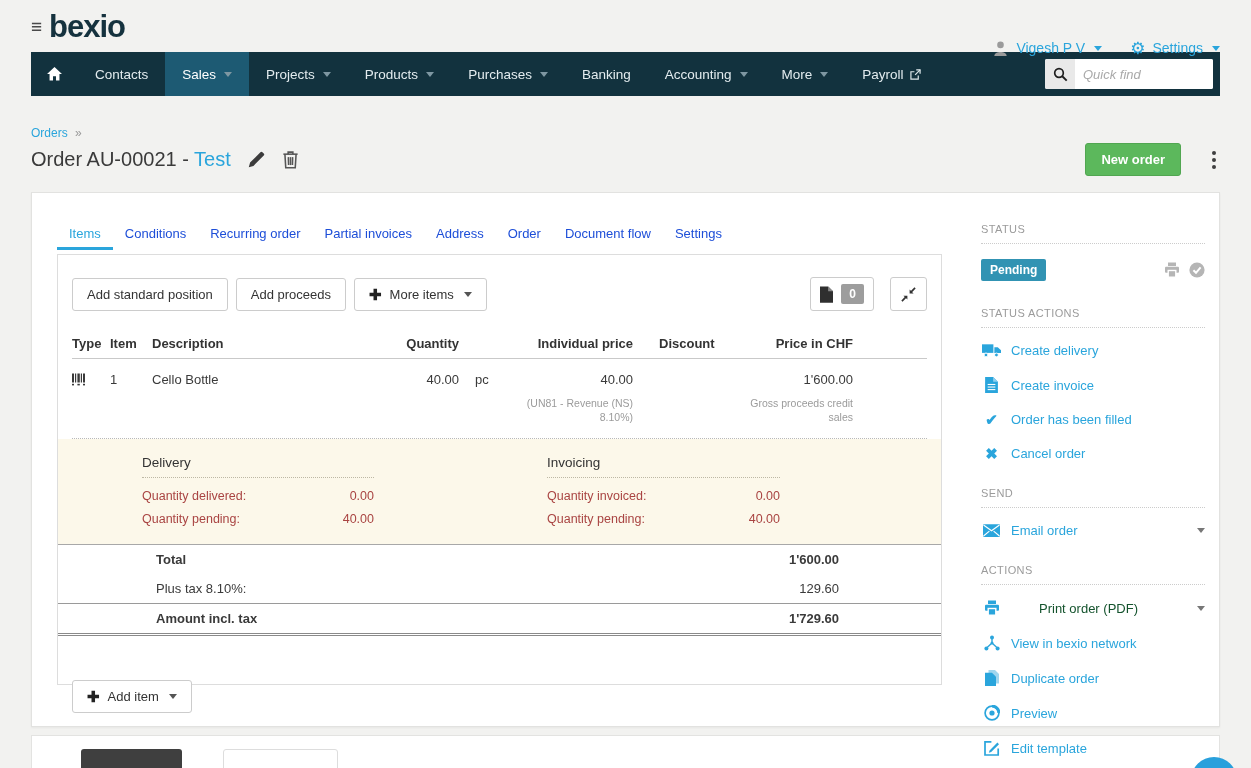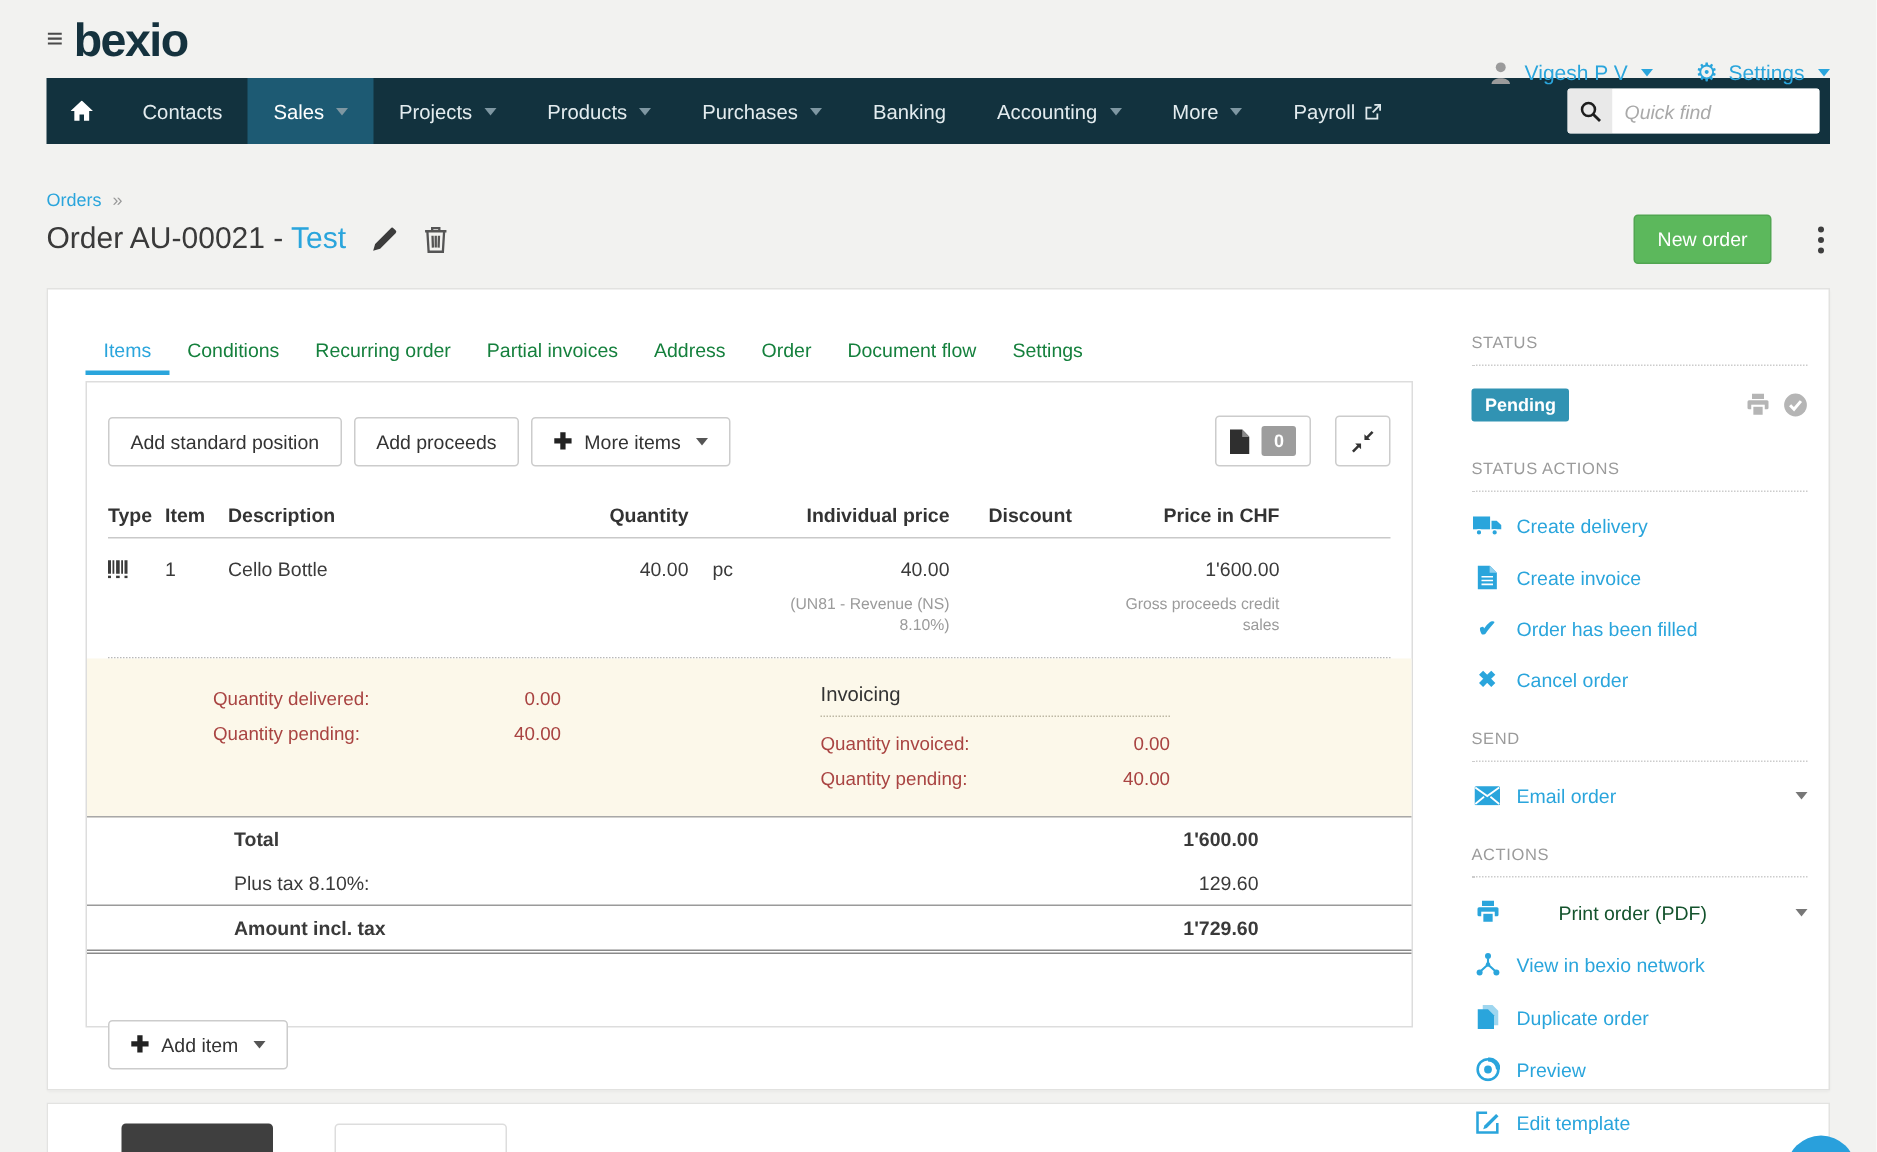--- a/index.html
+++ b/index.html
@@ -34,30 +34,30 @@
   
   .pagehead { margin:30px 31px 0; }
   .breadcrumb { font-size:12px; }
   .breadcrumb a { color:#2aa5dc; text-decoration:none; cursor:pointer; }
   .breadcrumb .sep { color:#999; margin-left:4px; }
   .titlerow { display:flex; align-items:center; margin-top:3px; }
   .page-title { font-size:20px; color:#3a3a3a; font-weight:normal; margin:0; }
   .page-title .suffix { color:#2aa5dc; }
   .title-icon { margin-left:16px; cursor:pointer; display:flex; align-items:center; }
   .btn-green { margin-left:auto; background:#5cb85c; color:#fff; border:1px solid #51a651; border-radius:3px;
-    font-size:13px; padding:8px 15px; cursor:pointer; font-family:inherit; }
+    font-size:13px; padding:8px 15px; cursor:pointer; font-family:inherit;font-weight:bold; }
   .kebab { margin-left:27px; display:flex; flex-direction:column; gap:3px; cursor:pointer; padding:4px; }
   .kebab i { width:4px; height:4px; border-radius:50%; background:#3f3f3f; }
   
   .card { margin:16px 31px 0; height:535px; background:#fff; border:1px solid #e2e2e0;
     box-shadow:0 1px 2px rgba(0,0,0,.05); display:flex; }
   .main { flex:1; padding:26px 39px 0 25px; min-width:0; }
   
   .tabs { display:flex; margin-bottom:4px; }
-  .tab { padding:7px 12px 6px; font-size:13px; color:#15803d; cursor:pointer; border-bottom:3px solid transparent; }
+  .tab { padding:7px 12px 6px; font-size:13px; color:#1d4ed8; cursor:pointer; border-bottom:3px solid transparent; }
   .tab.active { color:#2aa5dc; border-bottom-color:#2aa5dc; }
   
   .pane { border:1px solid #ddd; height:431px; padding:22px 14px 0; }
   .toolbar { display:flex; align-items:center; }
   .btn { background:#fff; border:1px solid #ccc; border-radius:3px; padding:8px 14px; font-size:13px;
     color:#333; cursor:pointer; font-family:inherit; display:flex; align-items:center; gap:8px; }
   .toolbar .btn + .btn { margin-left:8px; }
   .plus-glyph { font-weight:bold; font-size:15px; color:#222; line-height:1; }
   .btn .caret { border-top-color:#555; }
   .toolbar-right { margin-left:auto; display:flex; gap:8px; }
@@ -323,20 +323,21 @@
             <div>1'600.00</div>
             <div class="subnote">Gross proceeds credit sales</div>
           </div>
         </div>
         <div class="dotted-div"></div>
       </div>
 
       
       <div class="fulfil">
         <div class="fcol first">
+          <div class="ftitle">Delivery</div>
           <div class="frow">
               <span>Quantity delivered:</span>
               <span>0.00</span>
             </div>
           <div class="frow">
               <span>Quantity pending:</span>
               <span>40.00</span>
             </div>
         </div>
         <div class="fcol second">

